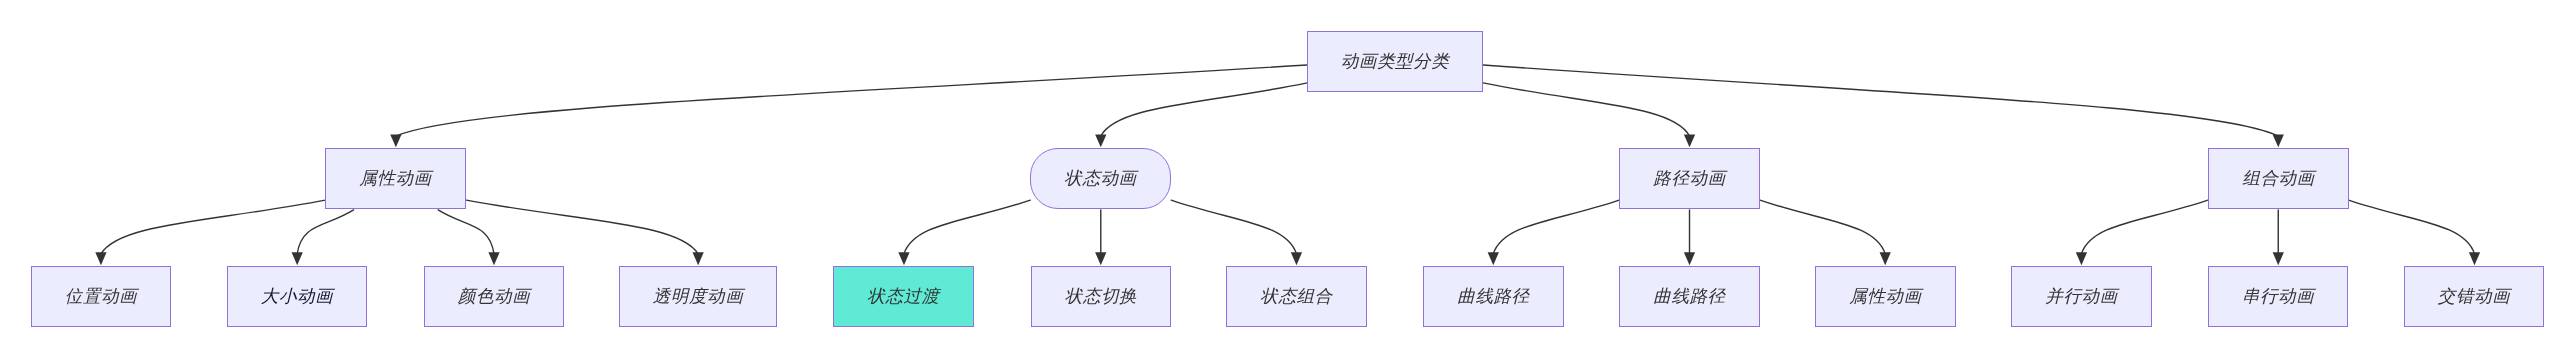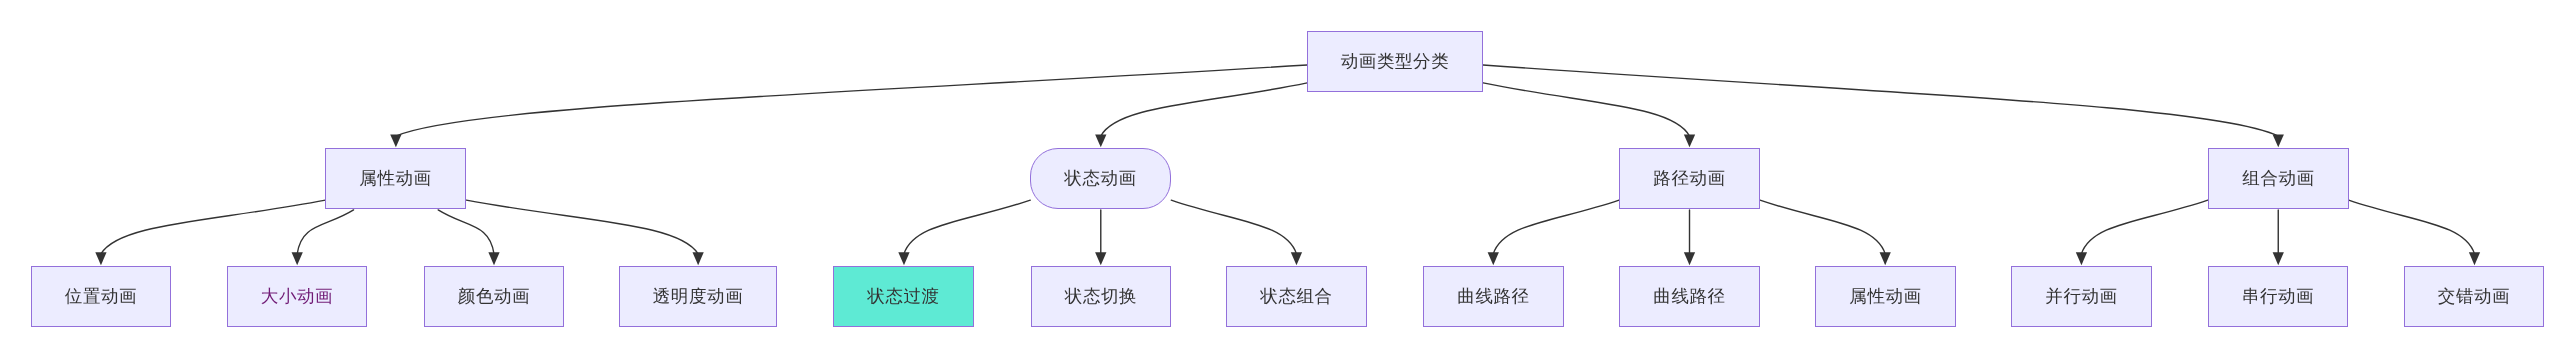--- a/index.html
+++ b/index.html
@@ -11,20 +11,21 @@
     width: 2576px;
     height: 359px;
     overflow: hidden;
     font-family: "Liberation Sans", "DejaVu Sans", sans-serif;
   }
   .canvas {
     position: relative;
     width: 2576px;
     height: 359px;
     background: #ffffff;
+    font-style: italic;
   }
   .edges-layer {
     position: absolute;
     left: 0;
     top: 0;
     width: 2576px;
     height: 359px;
     z-index: 1;
   }
   .node {
@@ -95,21 +96,21 @@
     </div>
     <div class="node" style="left: 1619px; top: 148px; width: 141px; height: 61px; background: rgb(236, 236, 255); border-color: rgb(147, 112, 219); color: rgb(51, 51, 51);">
       <span>路径动画</span>
     </div>
     <div class="node" style="left: 2208px; top: 148px; width: 141px; height: 61px; background: rgb(236, 236, 255); border-color: rgb(147, 112, 219); color: rgb(51, 51, 51);">
       <span>组合动画</span>
     </div>
     <div class="node" style="left: 31px; top: 266px; width: 140px; height: 61px; background: rgb(236, 236, 255); border-color: rgb(147, 112, 219); color: rgb(51, 51, 51);">
       <span>位置动画</span>
     </div>
-    <div class="node" style="left: 227px; top: 266px; width: 140px; height: 61px; background: rgb(236, 236, 255); border-color: rgb(147, 112, 219); color: #701a75;">
+    <div class="node" style="left: 227px; top: 266px; width: 140px; height: 61px; background: rgb(236, 236, 255); border-color: rgb(147, 112, 219); color: #0f172a;">
       <span>大小动画</span>
     </div>
     <div class="node" style="left: 424px; top: 266px; width: 140px; height: 61px; background: rgb(236, 236, 255); border-color: rgb(147, 112, 219); color: rgb(51, 51, 51);">
       <span>颜色动画</span>
     </div>
     <div class="node" style="left: 619px; top: 266px; width: 158px; height: 61px; background: rgb(236, 236, 255); border-color: rgb(147, 112, 219); color: rgb(51, 51, 51);">
       <span>透明度动画</span>
     </div>
     <div class="node" style="left: 833px; top: 266px; width: 141px; height: 61px; background: #5eead4; border-color: rgb(147, 112, 219); color: rgb(51, 51, 51);">
       <span>状态过渡</span>

